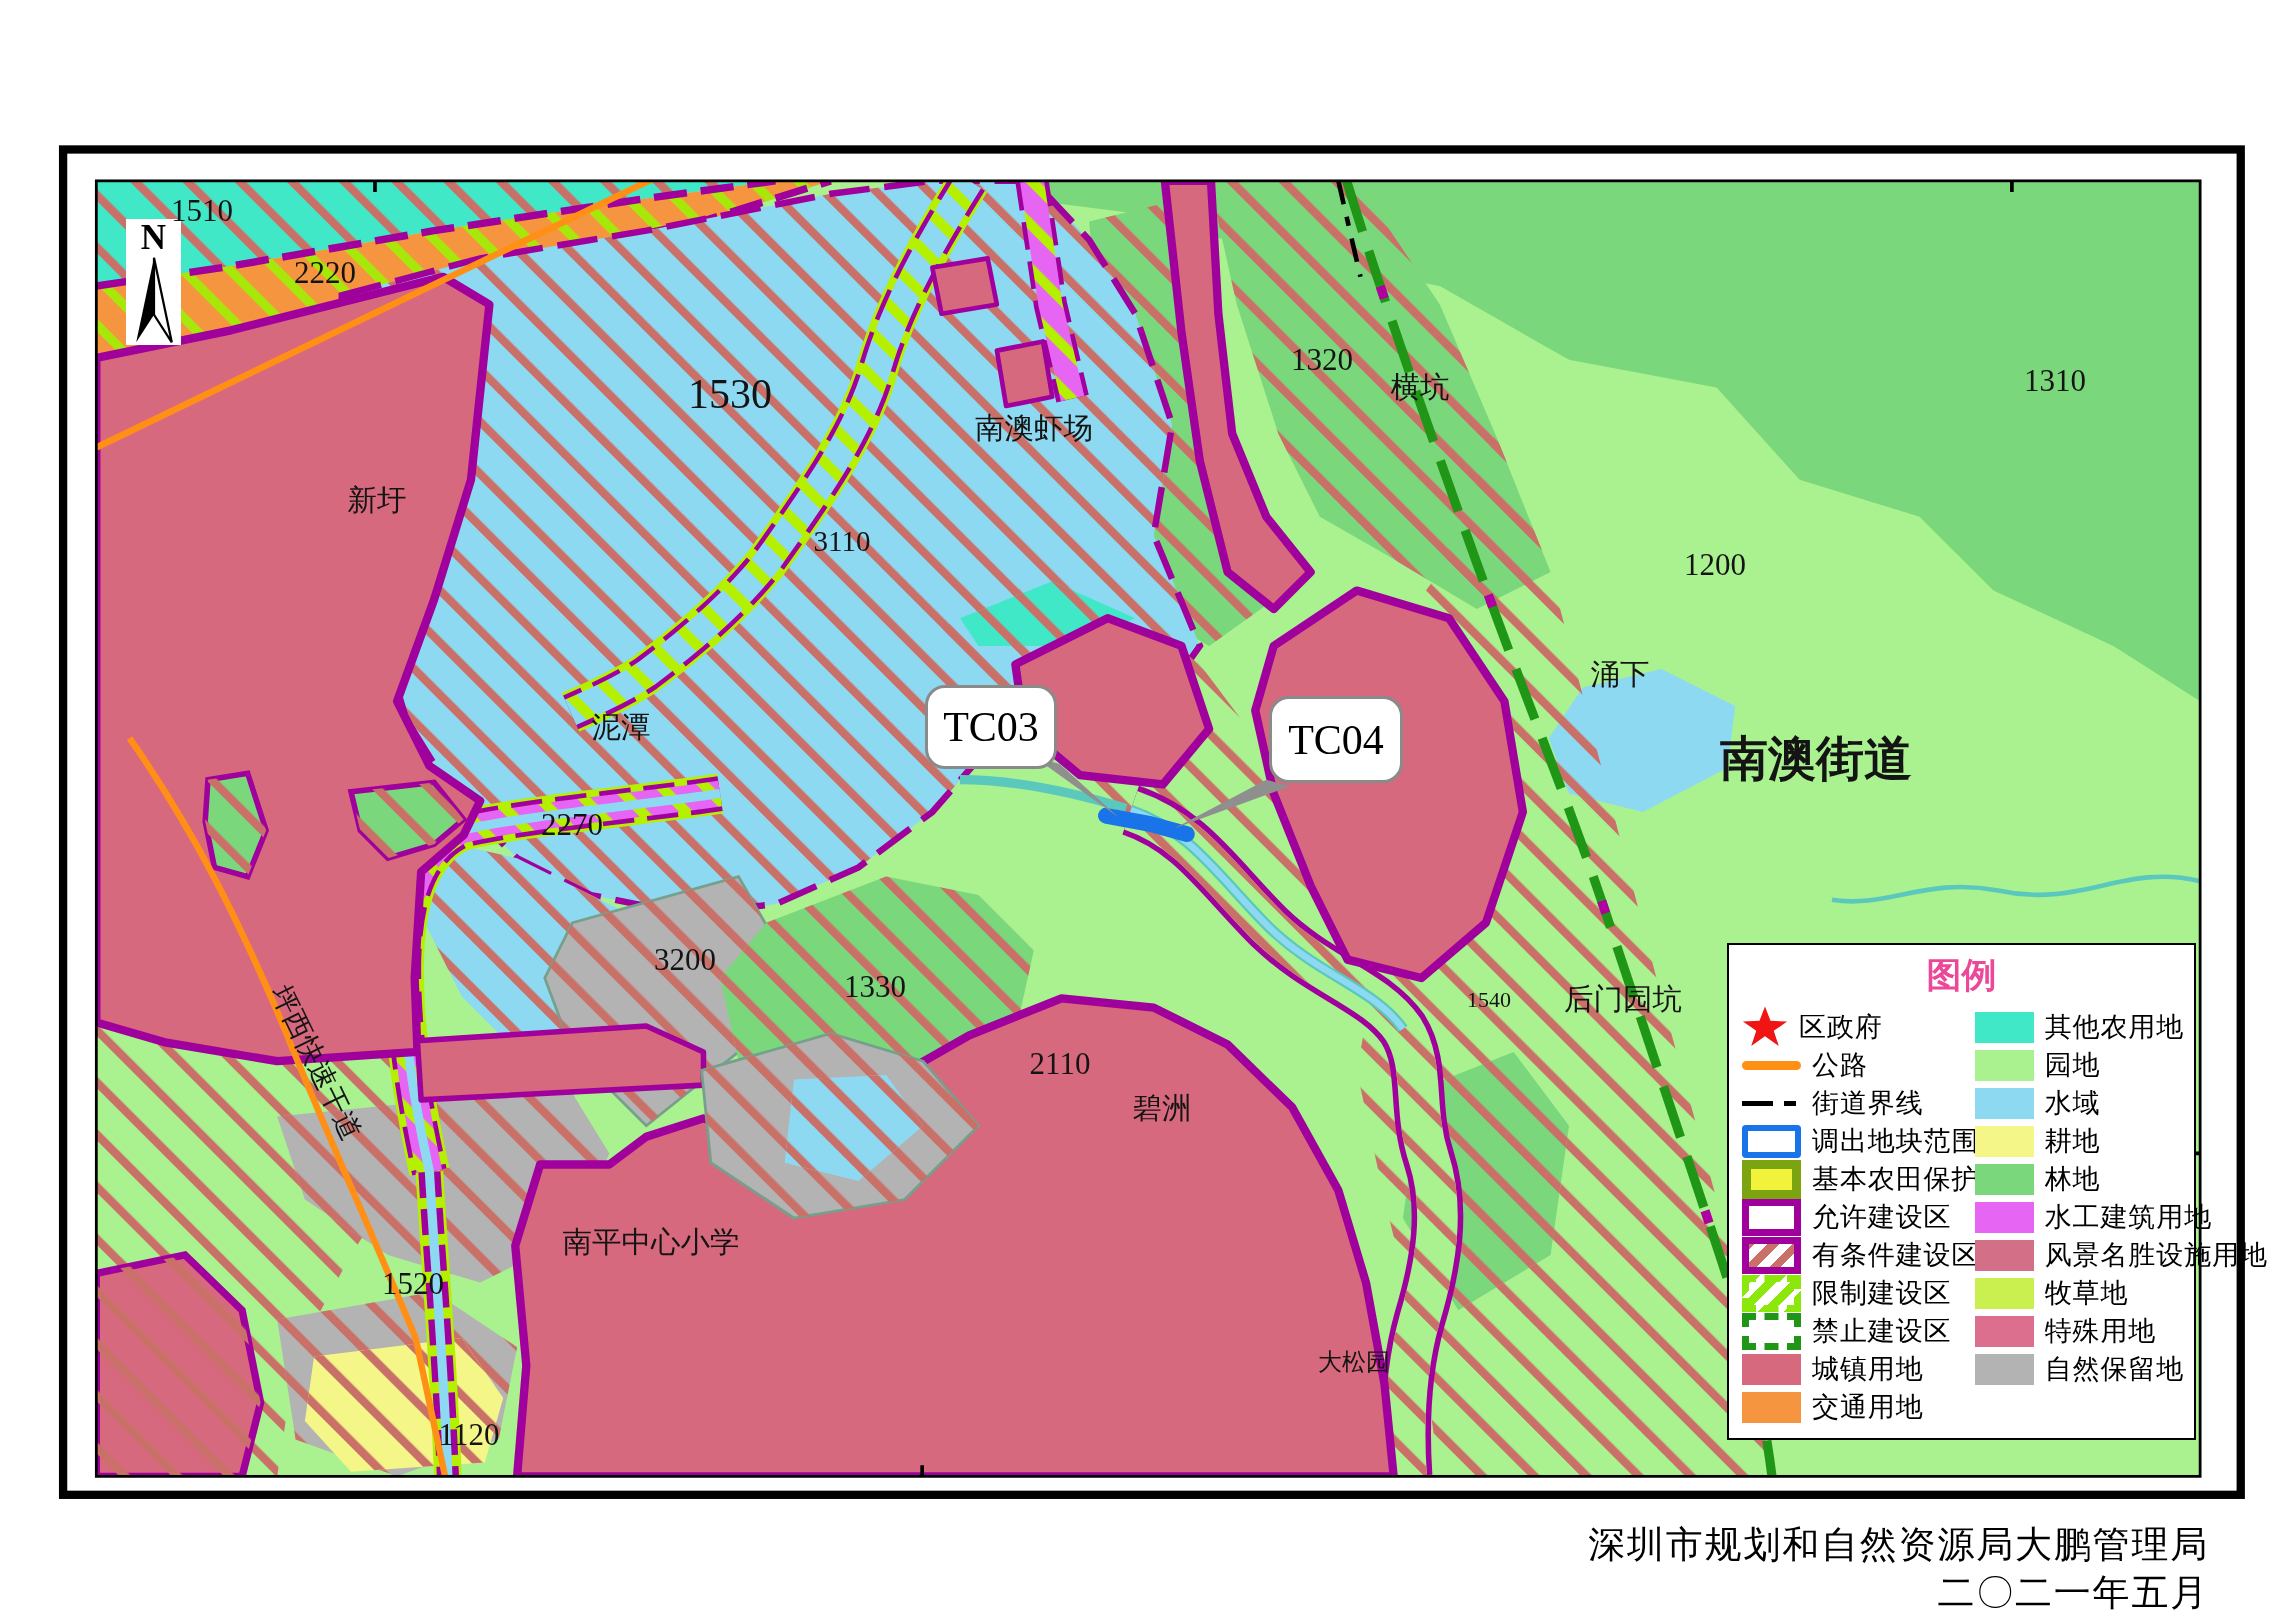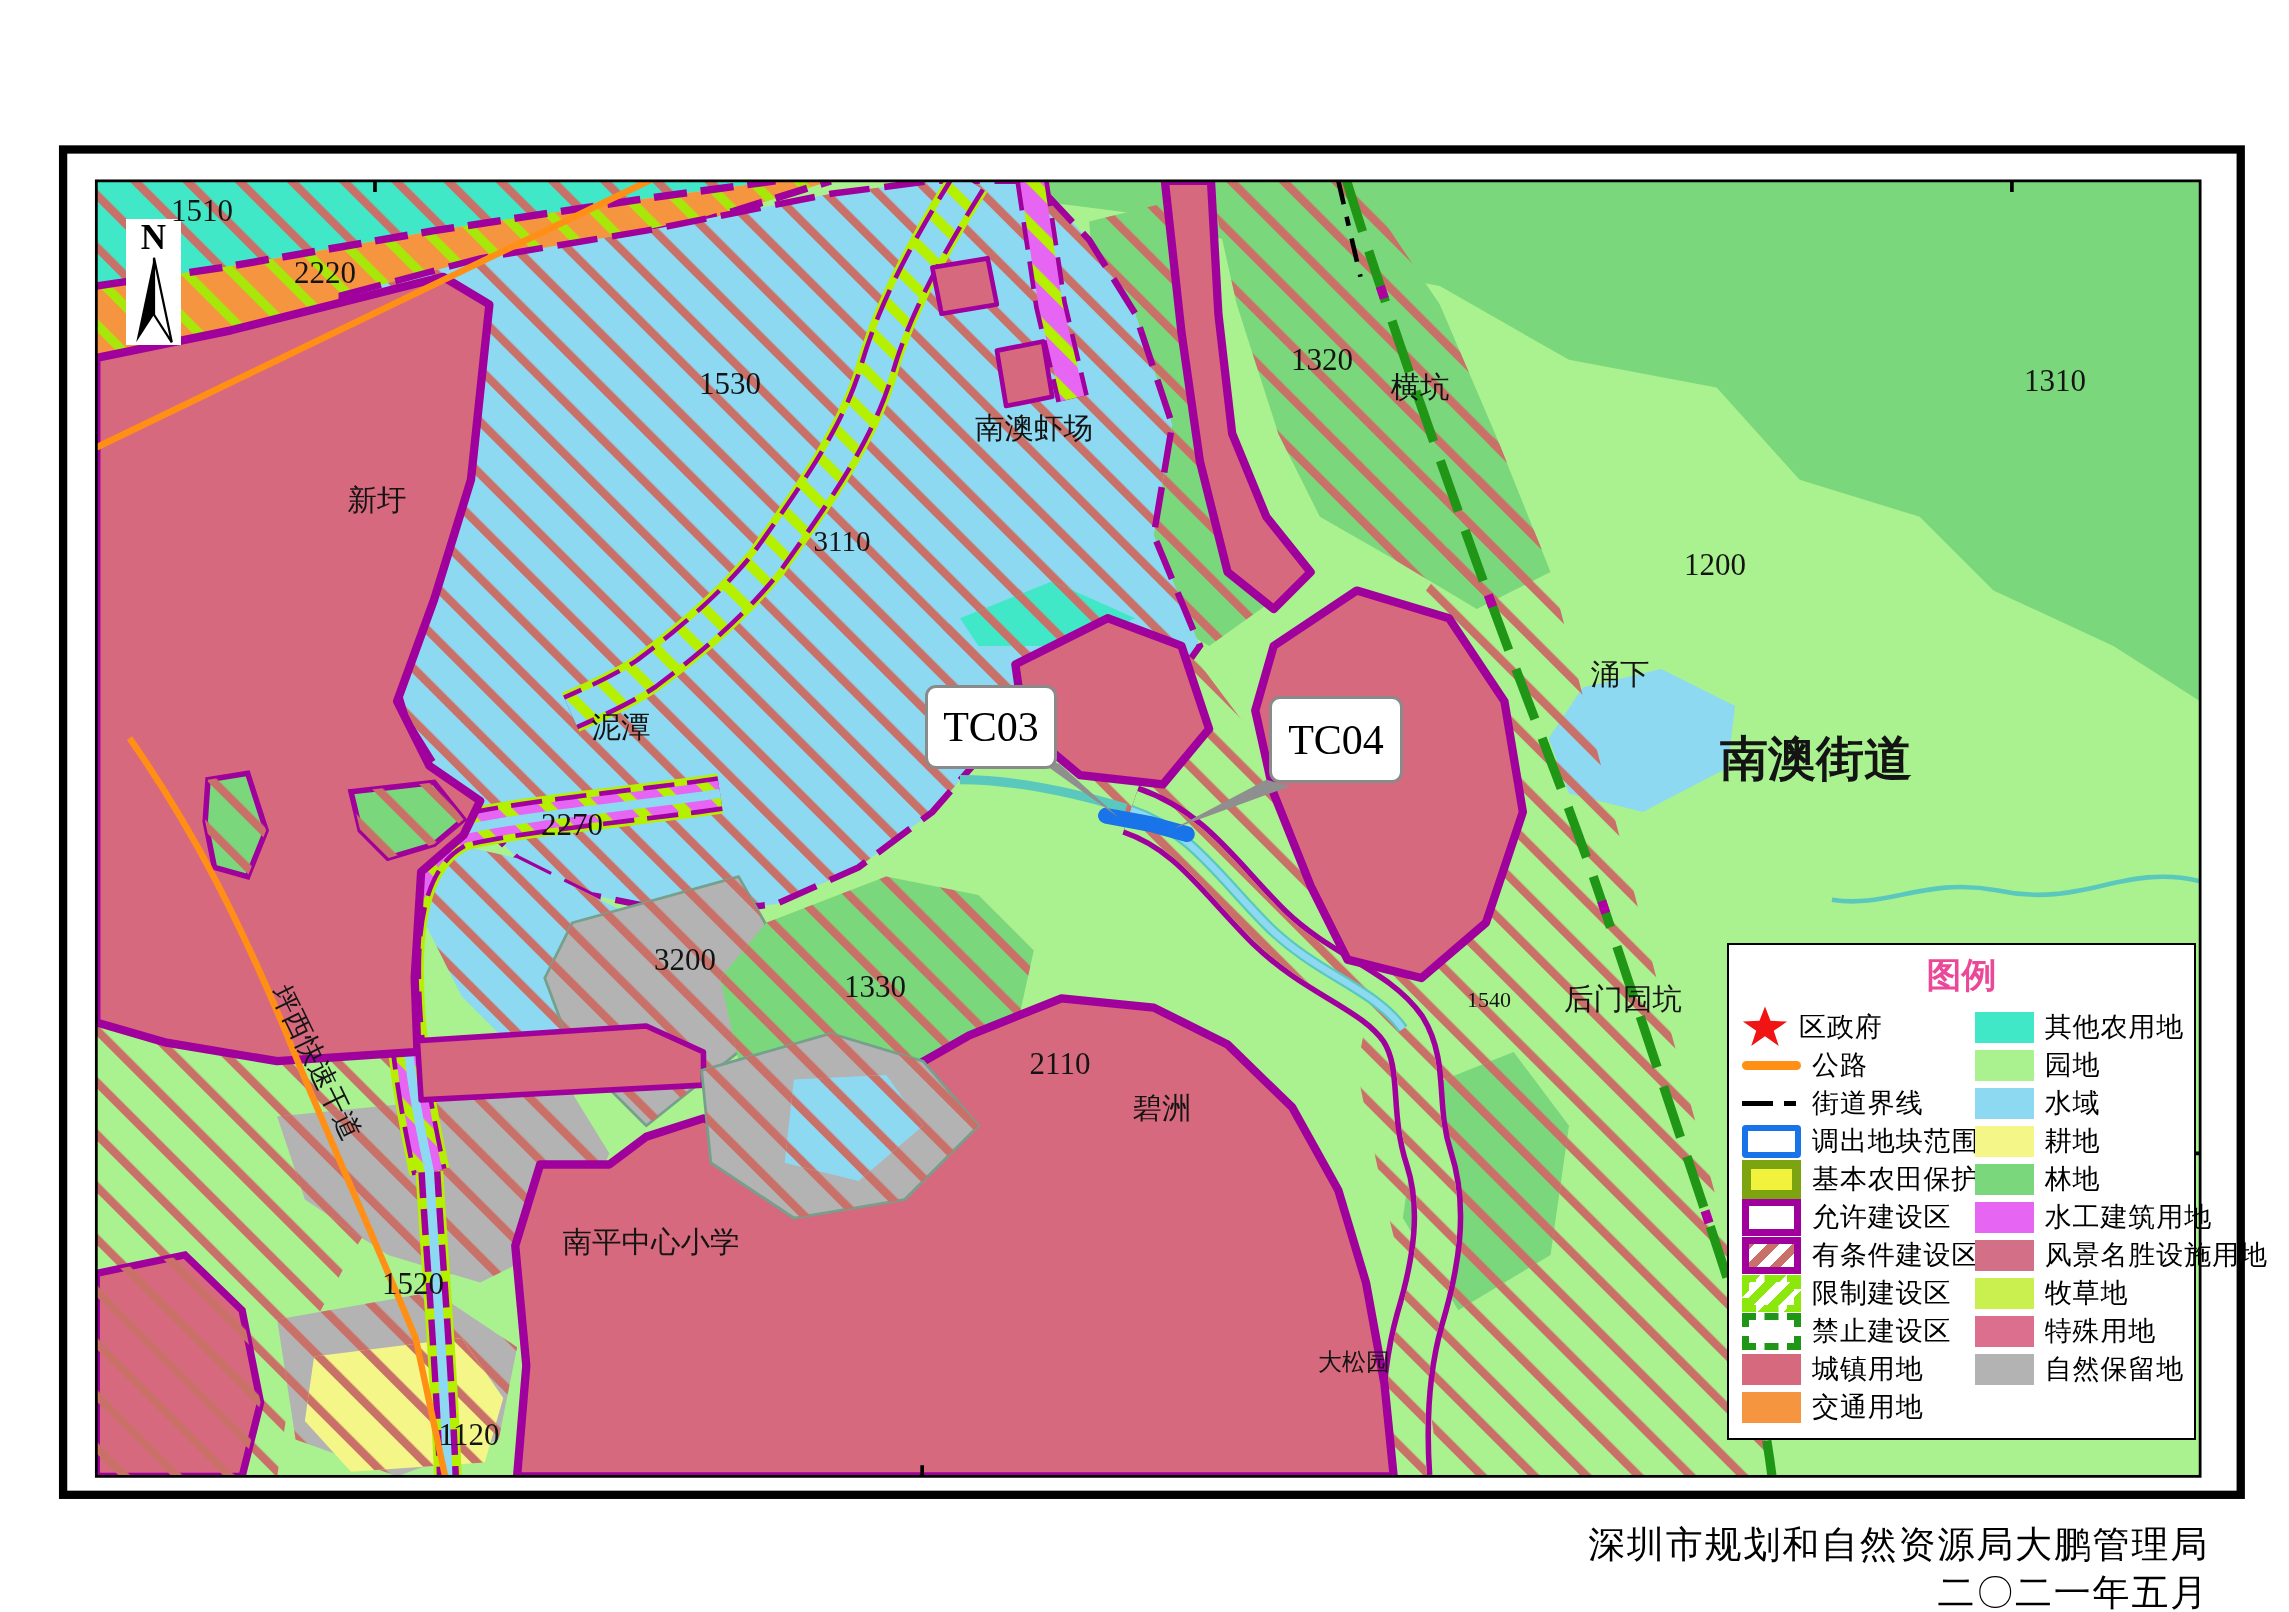--- a/index.html
+++ b/index.html
@@ -12,21 +12,21 @@
   .map-svg{position:absolute;left:0;top:0;z-index:1;}
   
   .map-labels{position:absolute;left:0;top:0;width:100%;height:100%;z-index:4;pointer-events:none;}
   .map-label{position:absolute;transform:translate(-50%,-50%);white-space:nowrap;
              color:#141414;font-family:"Liberation Serif","DejaVu Serif",serif;}
   
   .north{position:absolute;left:126px;top:219px;width:55px;height:126px;background:#fff;z-index:3;
          display:flex;flex-direction:column;align-items:center;}
   .north .n{font-size:35px;font-weight:bold;line-height:37px;color:#000;}
   
-  .callout{position:absolute;background:#fff;border:3.7px solid #8A8A8A;border-radius:11px;
+  .callout{position:absolute;background:#fff;border:3.7px solid #8A8A8A;border-radius:20px;
            display:flex;align-items:center;justify-content:center;font-size:42px;color:#000;z-index:5;}
   .callout.tc03{left:925px;top:685px;width:126px;height:78px;}
   .callout.tc04{left:1269px;top:696px;width:128px;height:81px;}
   
   .legend{position:absolute;left:1727px;top:943px;width:469px;height:497px;background:#fff;
           border:2.8px solid #000;box-sizing:border-box;z-index:6;padding:5.5px 13px 0 13px;}
   .legend-title{text-align:center;font-size:35px;font-weight:bold;color:#ec4899;margin-top:1.8px;}
   .legend-cols{display:flex;margin-top:9.2px;}
   .legend-col{display:flex;flex-direction:column;font-family:Liberation Mono, monospace;}
   .legend-col.l{width:53%;}
@@ -240,21 +240,21 @@
 
     <rect x="104" y="196" width="2280" height="1404" fill="none" stroke="#000" stroke-width="3"></rect>
     <rect x="68" y="162" width="2360" height="1458" fill="none" stroke="#000" stroke-width="9"></rect>
   </svg>
 
 
   <div class="map-labels">
 
   <div class="map-label" style="left: 202px; top: 211px; font-size: 31px;"><span>1510</span></div>
       <div class="map-label" style="left: 325px; top: 273px; font-size: 31px;"><span>2220</span></div>
-      <div class="map-label" style="left: 730px; top: 384px; font-size: 31px;"><span>1530</span></div>
+      <div class="map-label" style="left: 730px; top: 394px; font-size: 42px;"><span>1530</span></div>
       <div class="map-label" style="left: 1034px; top: 429px; font-size: 29.5px;"><span>南澳虾场</span></div>
       <div class="map-label" style="left: 842px; top: 541px; font-size: 29px;"><span>3110</span></div>
       <div class="map-label" style="left: 1322px; top: 360px; font-size: 31px;"><span>1320</span></div>
       <div class="map-label" style="left: 1420px; top: 388px; font-size: 29.5px;"><span>横坑</span></div>
       <div class="map-label" style="left: 2055px; top: 381px; font-size: 31px;"><span>1310</span></div>
       <div class="map-label" style="left: 1715px; top: 565px; font-size: 31px;"><span>1200</span></div>
       <div class="map-label" style="left: 1620px; top: 675px; font-size: 29.5px;"><span>涌下</span></div>
       <div class="map-label" style="left: 1816px; top: 759px; font-size: 48px; font-weight: bold;"><span>南澳街道</span></div>
       <div class="map-label" style="left: 377px; top: 501px; font-size: 29.5px;"><span>新圩</span></div>
       <div class="map-label" style="left: 621px; top: 728px; font-size: 29.5px;"><span>泥潭</span></div>

